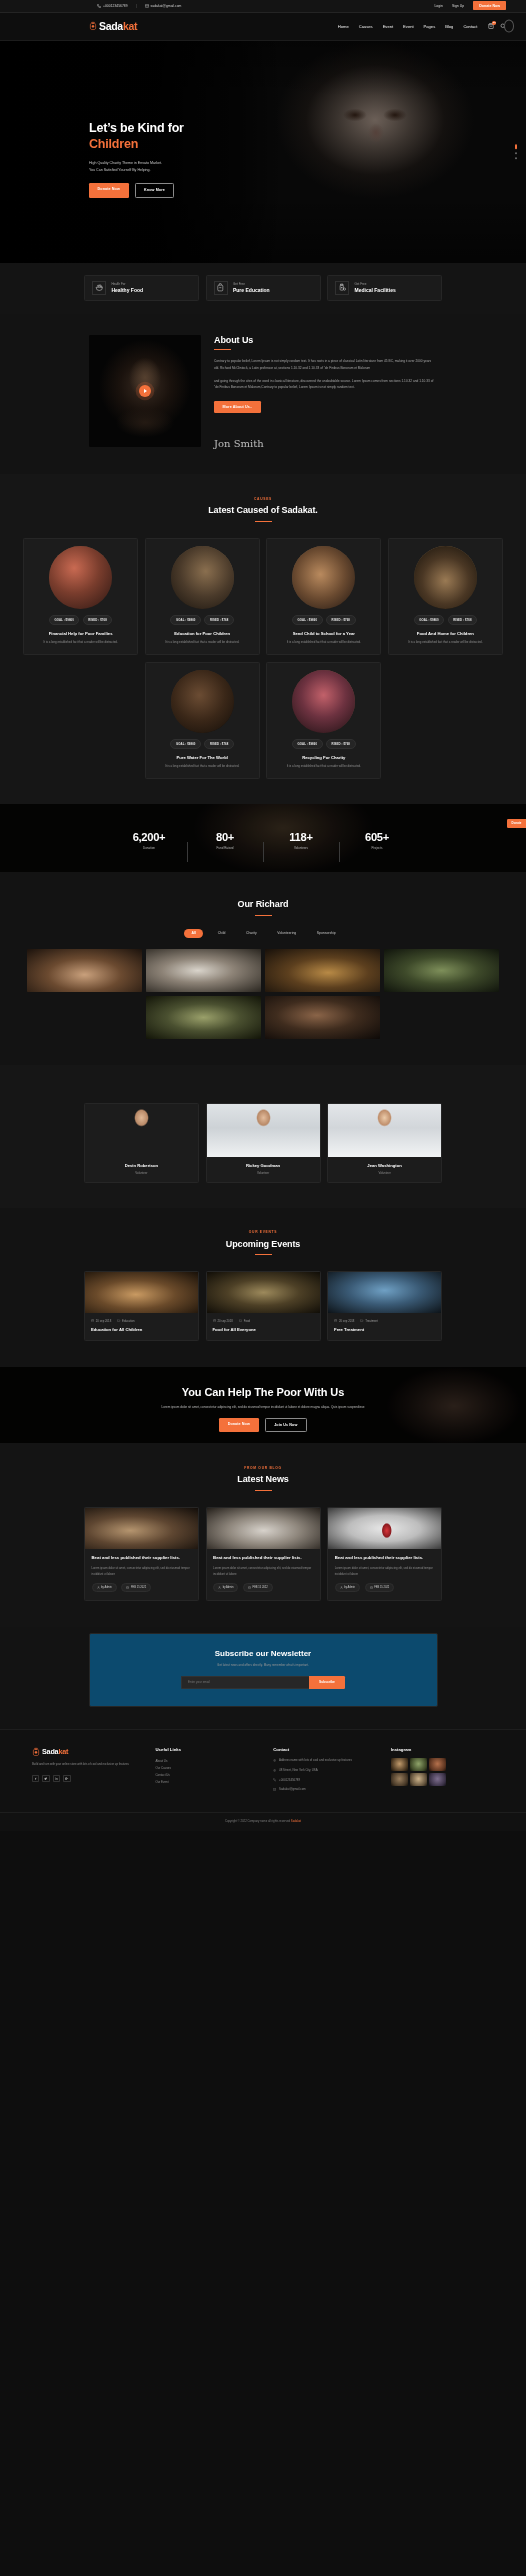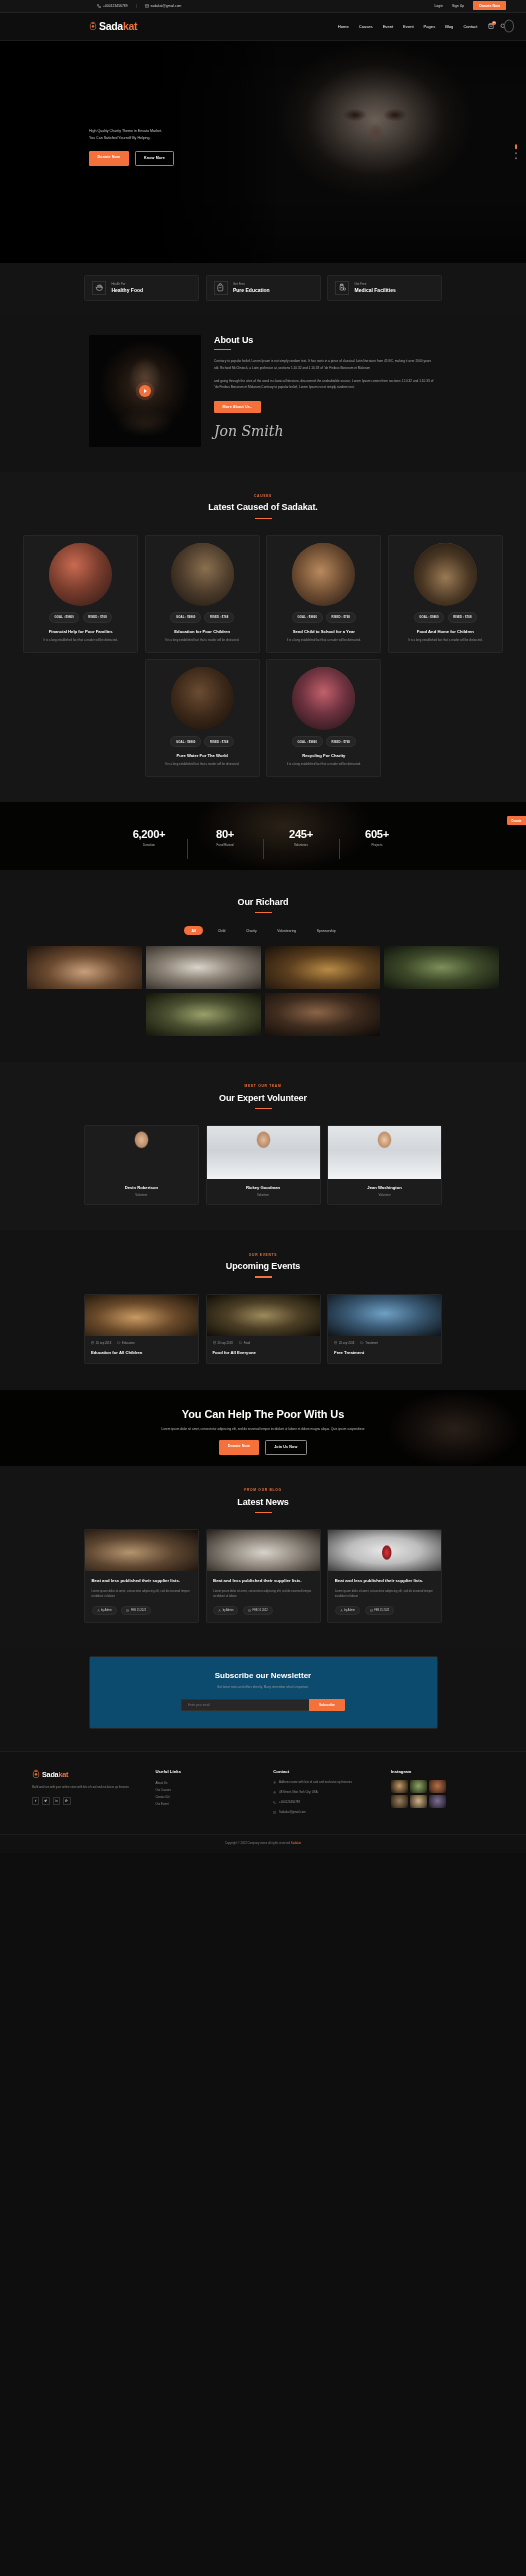--- a/index.html
+++ b/index.html
@@ -128,21 +128,21 @@
     width:12px; height:12px; border-radius:50%; background:#f4713b;
     display:flex; align-items:center; justify-content:center; z-index:3;
     box-shadow:0 0 0 3.3px rgba(244,113,59,.18);
   }
   .play-btn:before{ content:""; border-left:3.3px solid #fff; border-top:2.1px solid transparent; border-bottom:2.1px solid transparent; margin-left:1px; }
   .about-body { flex:1; }
   .about-h2 { font-size:9px; font-weight:bold; color:#fff; letter-spacing:-0.1px; }
   .rule { width:17px; height:1.3px; background:#f4713b; margin:4.6px 0 8px; }
   .about-p { font-size:3.2px; color:#a8a8a8; line-height:2.05; margin-bottom:6px; }
   .about-btn { margin-top:4px; }
-  .signature { margin-top:10px; font-family:"DejaVu Serif", serif; font-style:italic; font-size:14px; color:#d9d9d9; opacity:.85; }
+  .signature { margin-top:25px; font-family:"DejaVu Serif", serif; font-size:10px; color:#d9d9d9; opacity:.85; }
 
   
   .sec-head { text-align:center; }
   .eyebrow { font-size:3.3px; color:#f4713b; font-weight:bold; letter-spacing:0.7px; text-transform:uppercase; }
   .sec-h2 { font-size:9px; font-weight:bold; color:#fff; margin-top:4.6px; letter-spacing:-0.1px; }
   .rule-c { width:17px; height:1.3px; background:#f4713b; margin:5.3px auto 0; }
 
   
   .causes { background:#161616; padding:22.4px 0 25px; }
   .card-grid { display:flex; flex-wrap:wrap; gap:6.6px; justify-content:center; margin-top:16px; }
@@ -352,20 +352,24 @@
           </svg>
       </span>
     </div>
     <div class="hdr-circle"></div>
   </div>
 
   <div class="hero">
     <div class="hero-photo"></div>
     <div class="hero-dark-left"></div>
     <div class="hero-inner">
+      <div class="hero-h1">
+        <div>Let’s be Kind for</div>
+        <div class="accent">Children</div>
+      </div>
       <div class="hero-p">
         <div>High Quality Charity Theme in Envato Market.</div>
         <div>You Can Satisfied Yourself By Helping.</div>
       </div>
       <div class="hero-btns">
         <a class="btn btn-primary">Donate Now</a>
         <a class="btn btn-ghost">Know More</a>
       </div>
     </div>
     <div class="hero-dots">
@@ -527,21 +531,21 @@
     <div class="counters-row">
       <div class="count-item">
         <div class="count-num">6,200+</div>
         <div class="count-lab">Donation</div>
       </div>
       <div class="count-item">
         <div class="count-num">80+</div>
         <div class="count-lab">Fund Raised</div>
       </div>
       <div class="count-item">
-        <div class="count-num">245+</div>
+        <div class="count-num">118+</div>
         <div class="count-lab">Volunteers</div>
       </div>
       <div class="count-item">
         <div class="count-num">605+</div>
         <div class="count-lab">Projects</div>
       </div>
     </div>
   </div>
 
   <div class="gallery">
@@ -572,25 +576,20 @@
       <div class="gal-cell">
           <div class="ph" style="background:radial-gradient(ellipse at 50% 50%,#9aa06a 0%,#4a5030 45%,#121408 100%);"></div>
         </div>
       <div class="gal-cell">
           <div class="ph" style="background:radial-gradient(ellipse at 45% 45%,#8a6448 0%,#3f2c1e 45%,#0d0907 100%);"></div>
         </div>
     </div>
   </div>
 
   <div class="team">
-    <div class="sec-head">
-      <div class="eyebrow">Meet Our Team</div>
-      <div class="sec-h2">Our Expert Volunteer</div>
-      <div class="rule-c"></div>
-    </div>
     <div class="team-grid">
       <div class="team-card">
         <div class="team-photo">
           <div class="ph" style="background:radial-gradient(ellipse 26px 20px at 50% 24%,#d8b093 0%,#a9apt 0%,#6f4f3a 60%,rgba(0,0,0,0) 78%),linear-gradient(180deg,#d9dde0 0%,#c9ced2 45%,#eceff1 100%);"></div>
           <div class="ph" style="background:radial-gradient(ellipse 8.6px 10.5px at 50% 26%,#e0b896 0%,#b98a68 70%,rgba(0,0,0,0) 85%);"></div>
         </div>
         <div class="team-meta">
           <div class="team-name">Devin Robertson</div>
           <div class="team-role">Volunteer</div>
         </div>

